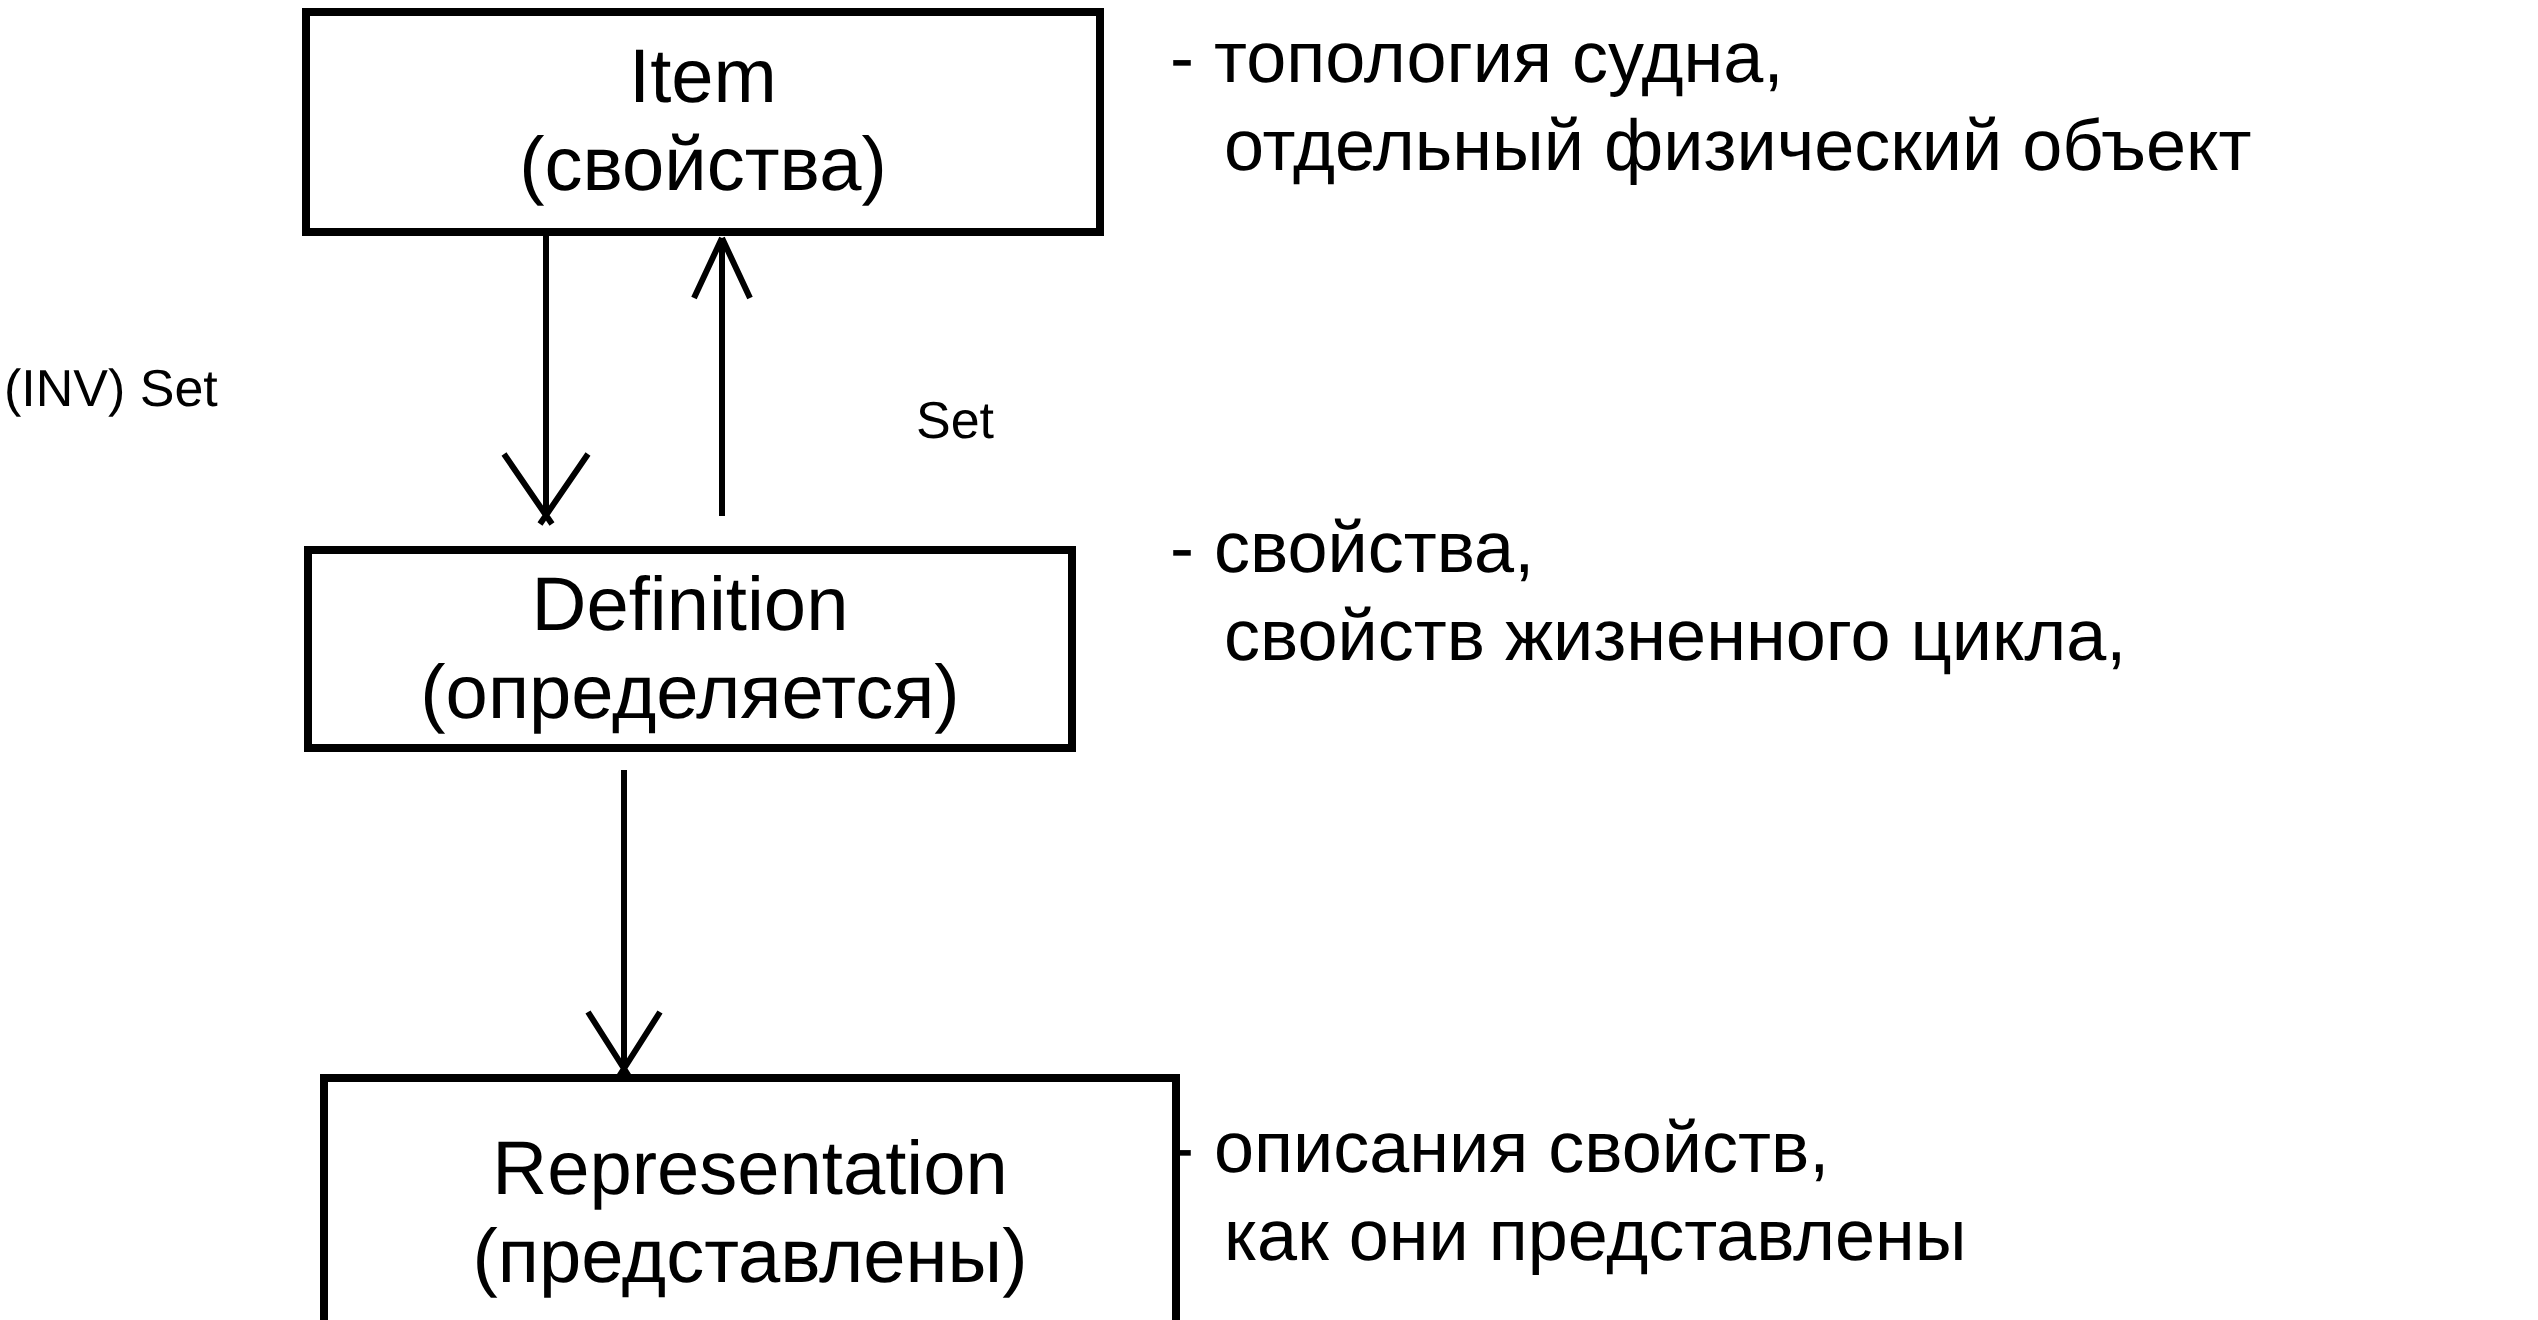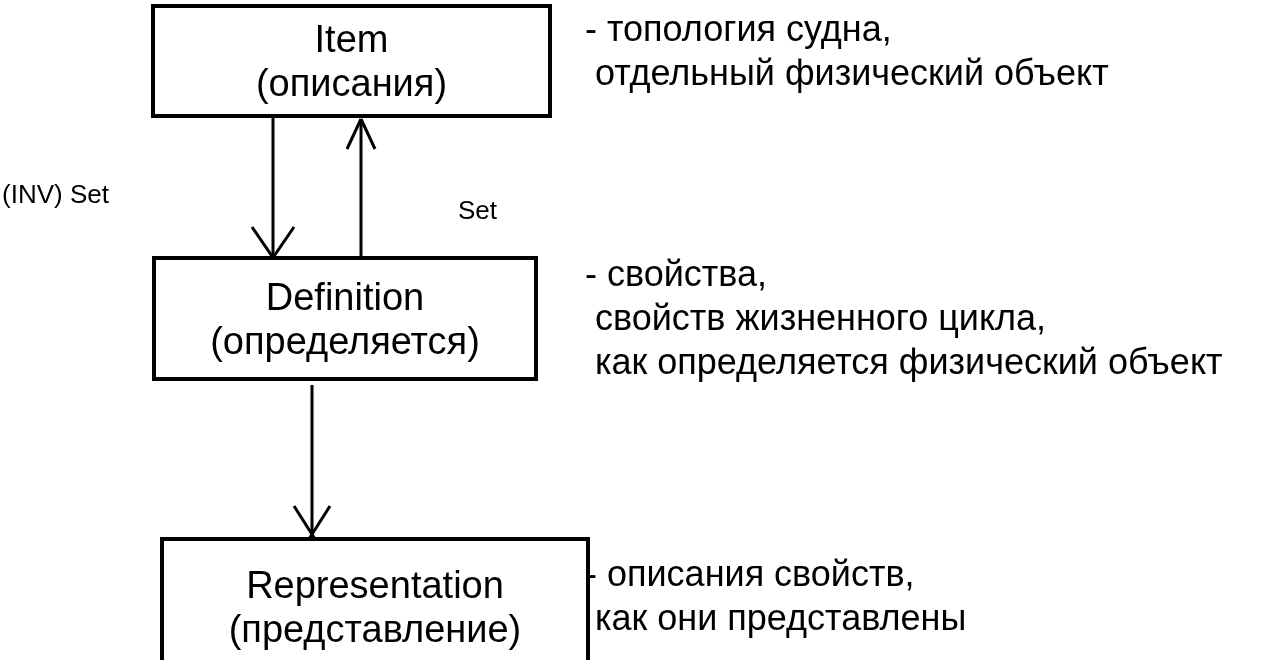--- a/index.html
+++ b/index.html
@@ -32,39 +32,39 @@
     flex-direction: column;
     align-items: center;
     justify-content: center;
     text-align: center;
     font-size: 38px;
     line-height: 44px;
     white-space: nowrap;
     margin-left: 30px;
   }
   #box-item           { left: 121px; top: 4px;   width: 401px; height: 114px; }
-  #box-definition     { left: 122px; top: 256px; width: 386px; height: 125px; }
+  #box-definition     { left: 122px; top: 273px; width: 386px; height: 103px; }
   #box-representation { left: 130px; top: 537px; width: 430px; height: 140px; }
 
   .edge-label {
     position: absolute;
     font-size: 26px;
     line-height: 44px;
     white-space: nowrap;
   }
   #label-inv-set { left: 2px;   top: 172px; }
   #label-set     { left: 458px; top: 188px; }
 
   .annotation {
     position: absolute;
     font-size: 36px;
     line-height: 44px;
     white-space: nowrap;
   }
-  .annotation .cont { margin-left: 10px; }
+  .annotation .cont { margin-left: 27px; }
   #annotation-item           { left: 585px; top: 7px; }
   #annotation-definition     { left: 585px; top: 252px; }
   #annotation-representation { left: 585px; top: 552px; }
 </style>
 </head>
 <body>
 
 <div class="canvas">
 
   <svg class="arrows" viewBox="0 0 1269 660" xmlns="http://www.w3.org/2000/svg" fill="none" stroke="#000000" stroke-width="3">
@@ -77,46 +77,45 @@
       <path d="M347 149 L361 119 M375 149 L361 119"></path>
     </g>
     <g>
       <line x1="312" y1="385" x2="312" y2="533"></line>
       <path d="M294 506 L315 539 M330 506 L309 539"></path>
     </g>
   </svg>
 
   <div class="box" id="box-item">
     <div>Item</div>
-    <div>(описания)</div>
+    <div>(свойства)</div>
   </div>
 
   <div class="box" id="box-definition">
     <div>Definition</div>
     <div>(определяется)</div>
   </div>
 
   <div class="box" id="box-representation">
     <div>Representation</div>
-    <div>(представление)</div>
+    <div>(представлены)</div>
   </div>
 
   <div class="edge-label" id="label-inv-set">(INV) Set</div>
 
   <div class="edge-label" id="label-set">Set</div>
 
   <div class="annotation" id="annotation-item">
     <div>- топология судна,</div>
     <div class="cont">отдельный физический объект</div>
   </div>
 
   <div class="annotation" id="annotation-definition">
     <div>- свойства,</div>
     <div class="cont">свойств жизненного цикла,</div>
-    <div class="cont">как определяется физический объект</div>
   </div>
 
   <div class="annotation" id="annotation-representation">
     <div>- описания свойств,</div>
     <div class="cont">как они представлены</div>
   </div>
 
 </div>
 
 </body></html>

